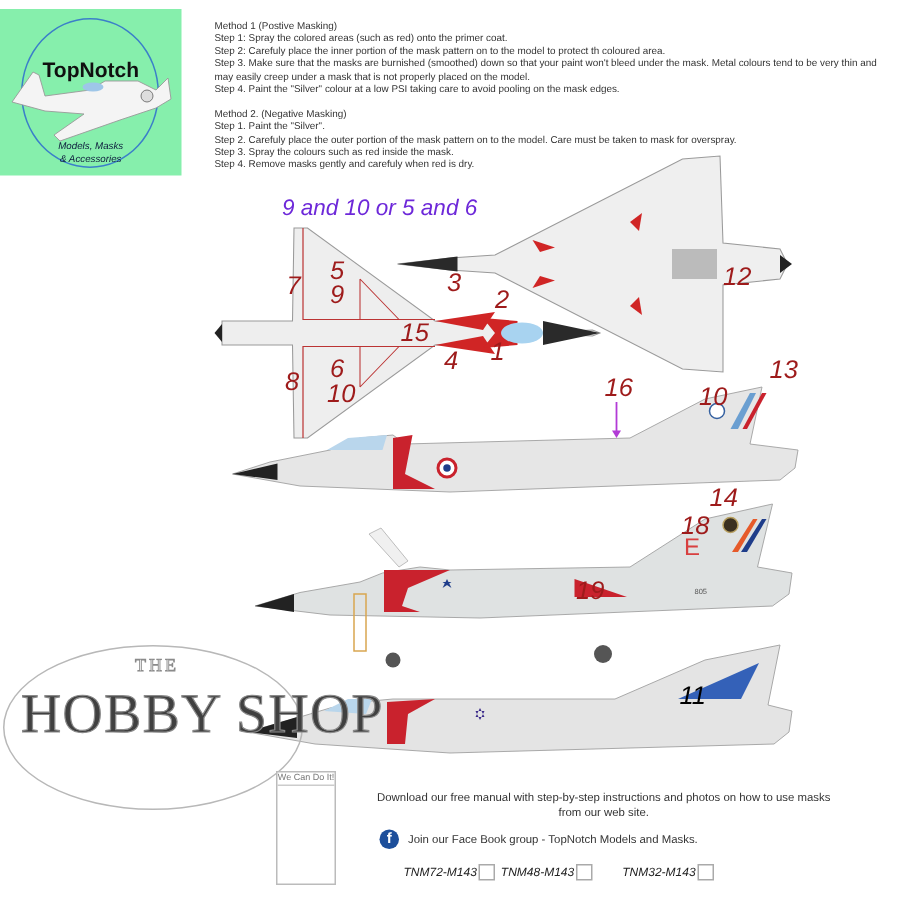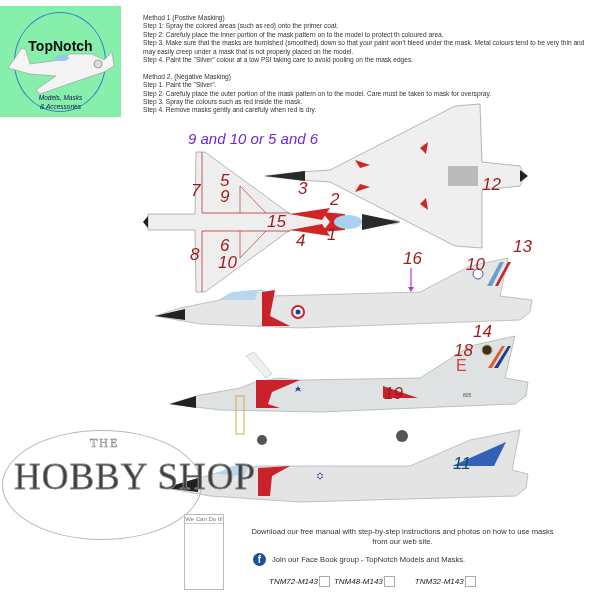--- a/index.html
+++ b/index.html
@@ -138,21 +138,21 @@
 <div class="callout" style="left:327px;top:226px">1</div>
 <div class="callout" style="left:330px;top:191px">2</div>
 <div class="callout" style="left:298px;top:180px">3</div>
 <div class="callout" style="left:296px;top:232px">4</div>
 <div class="callout" style="left:220px;top:172px">5</div>
 <div class="callout" style="left:220px;top:237px">6</div>
 <div class="callout" style="left:191px;top:182px">7</div>
 <div class="callout" style="left:190px;top:246px">8</div>
 <div class="callout" style="left:220px;top:188px">9</div>
 <div class="callout" style="left:218px;top:254px">10</div>
-<div class="callout" style="left:453px;top:455px;color:#0c4a6e">11</div>
+<div class="callout" style="left:453px;top:455px;color:#000000">11</div>
 <div class="callout" style="left:482px;top:176px">12</div>
 <div class="callout" style="left:513px;top:238px">13</div>
 <div class="callout" style="left:473px;top:323px">14</div>
 <div class="callout" style="left:267px;top:213px">15</div>
 <div class="callout" style="left:403px;top:250px">16</div>
 <div class="callout" style="left:466px;top:256px">10</div>
 <div class="callout" style="left:454px;top:342px">18</div>
 <div class="callout" style="left:384px;top:385px">19</div>
 <div class="callout" style="left:456px;top:358px;font-style:normal;color:#d84040;font-size:16px">E</div>
 <div style="position:absolute;left:463px;top:392px;font-size:5px;color:#555">805</div>

